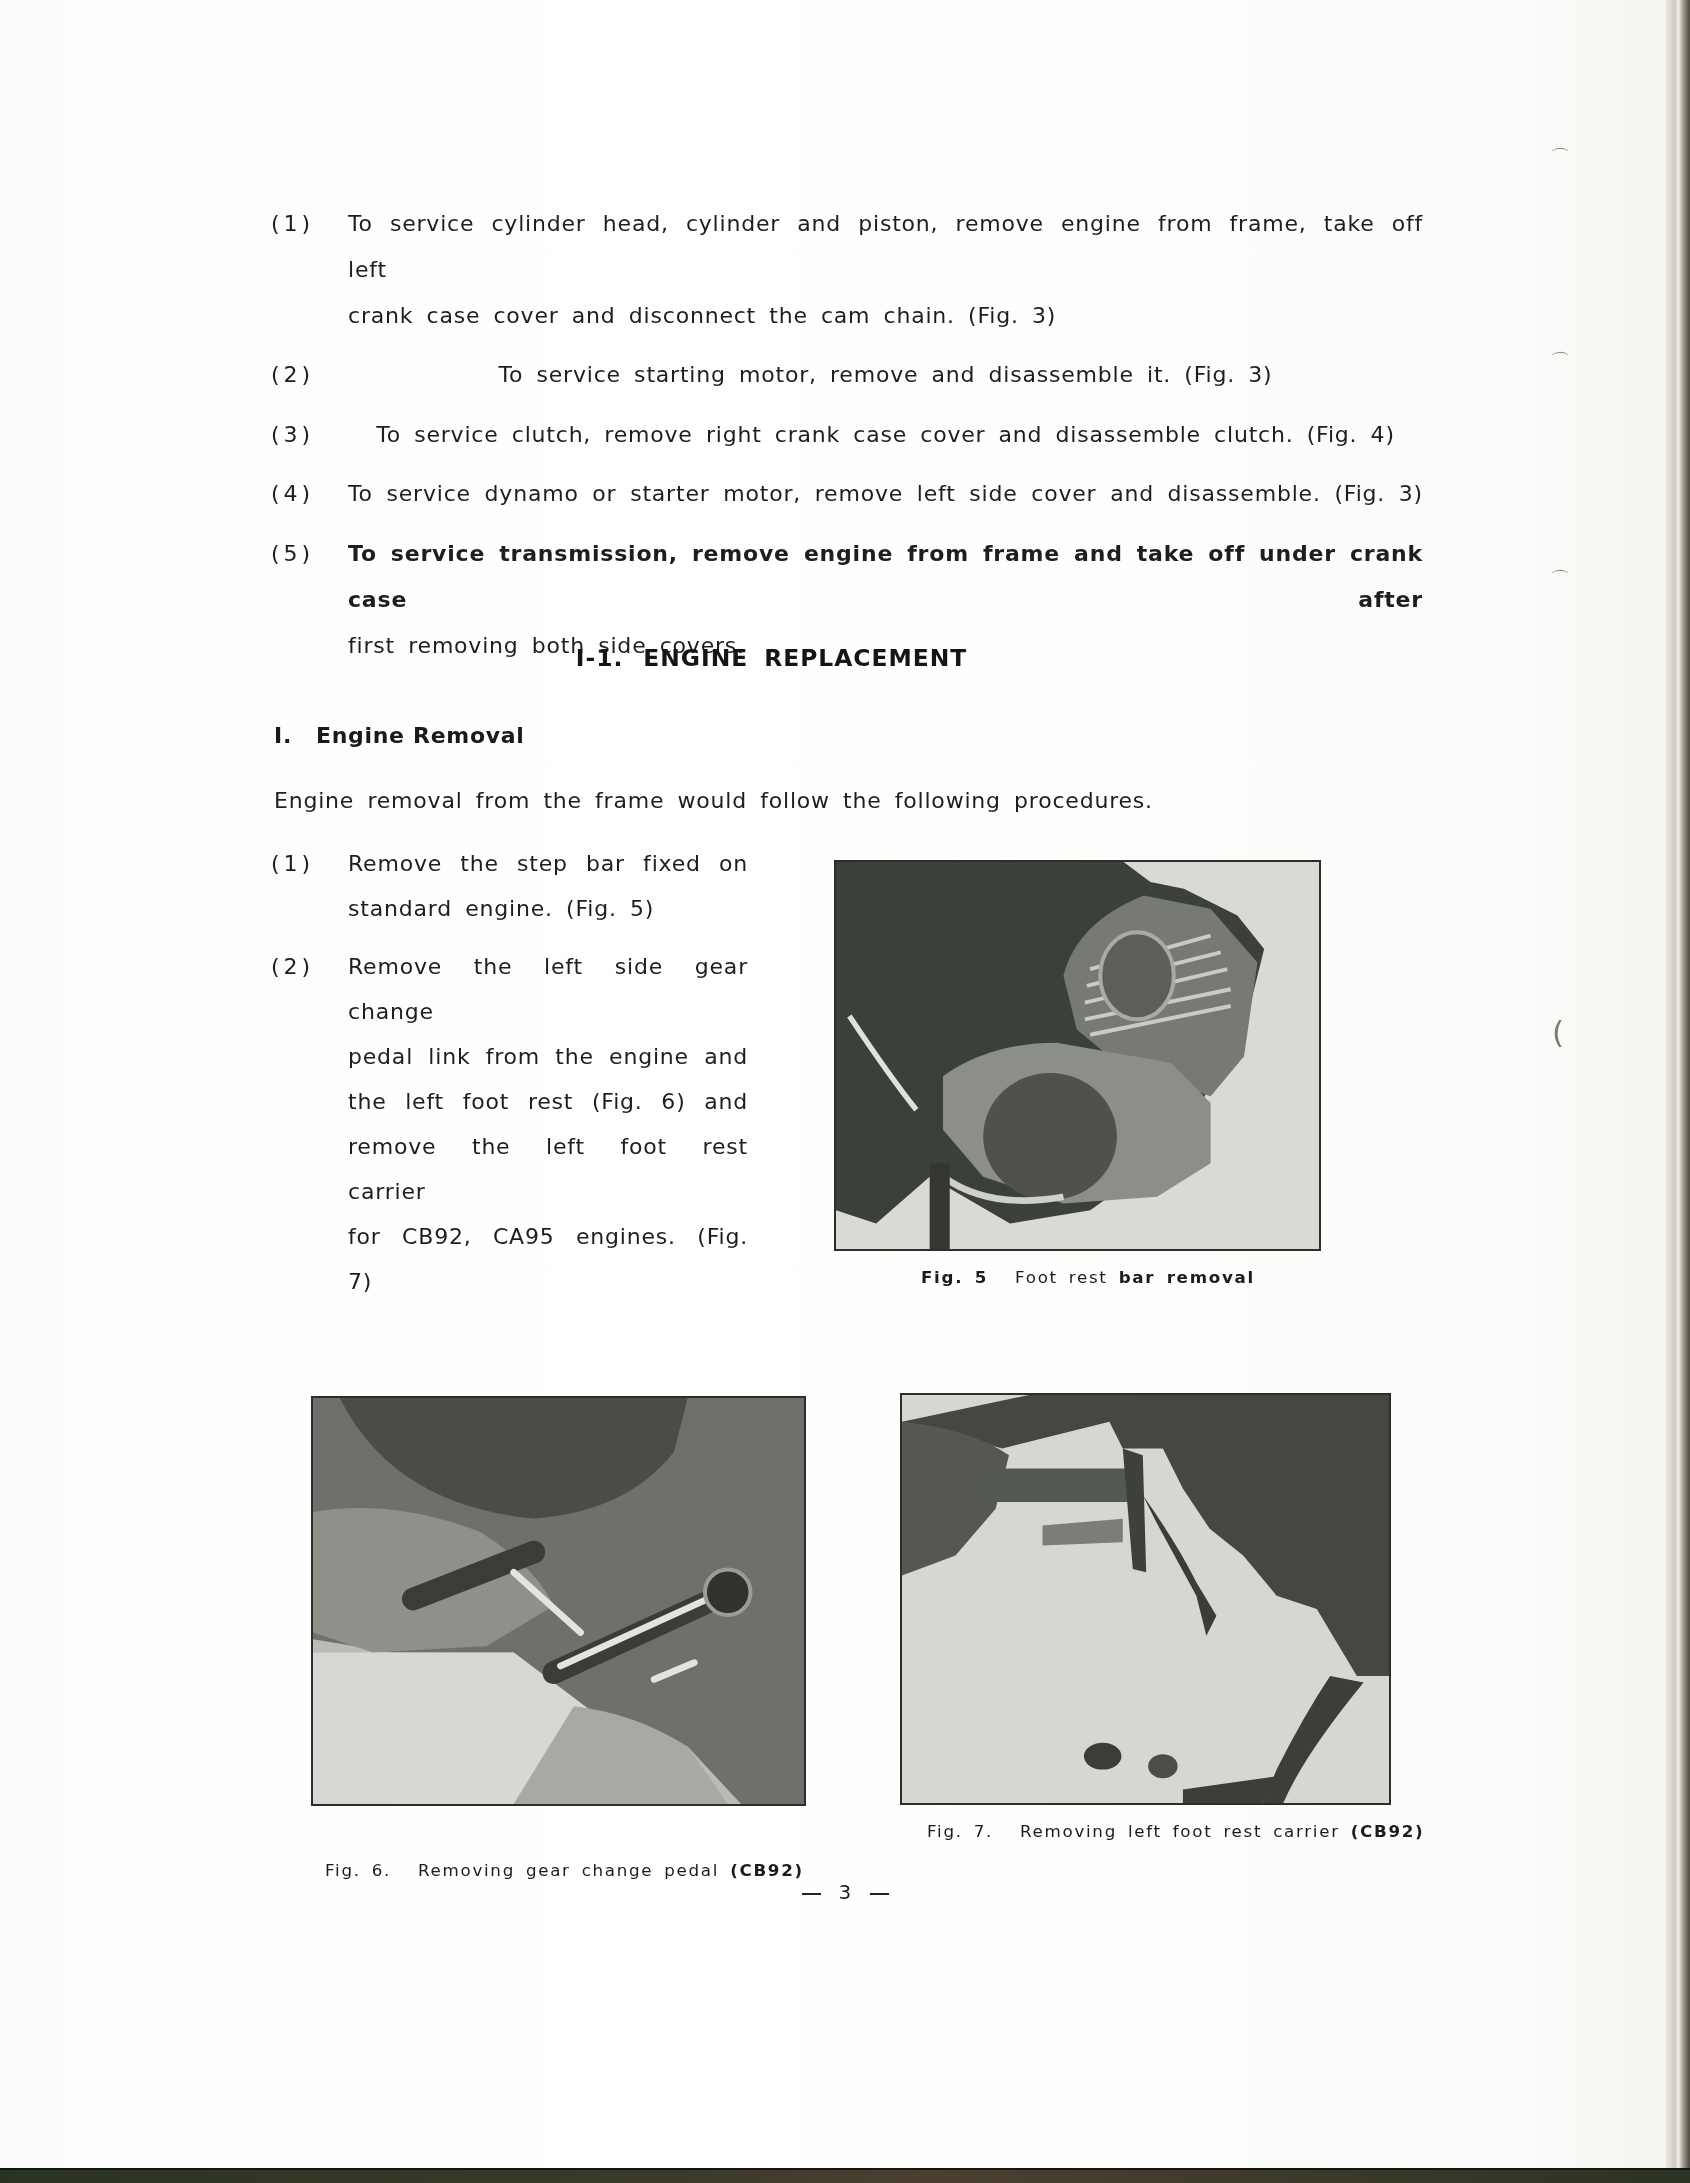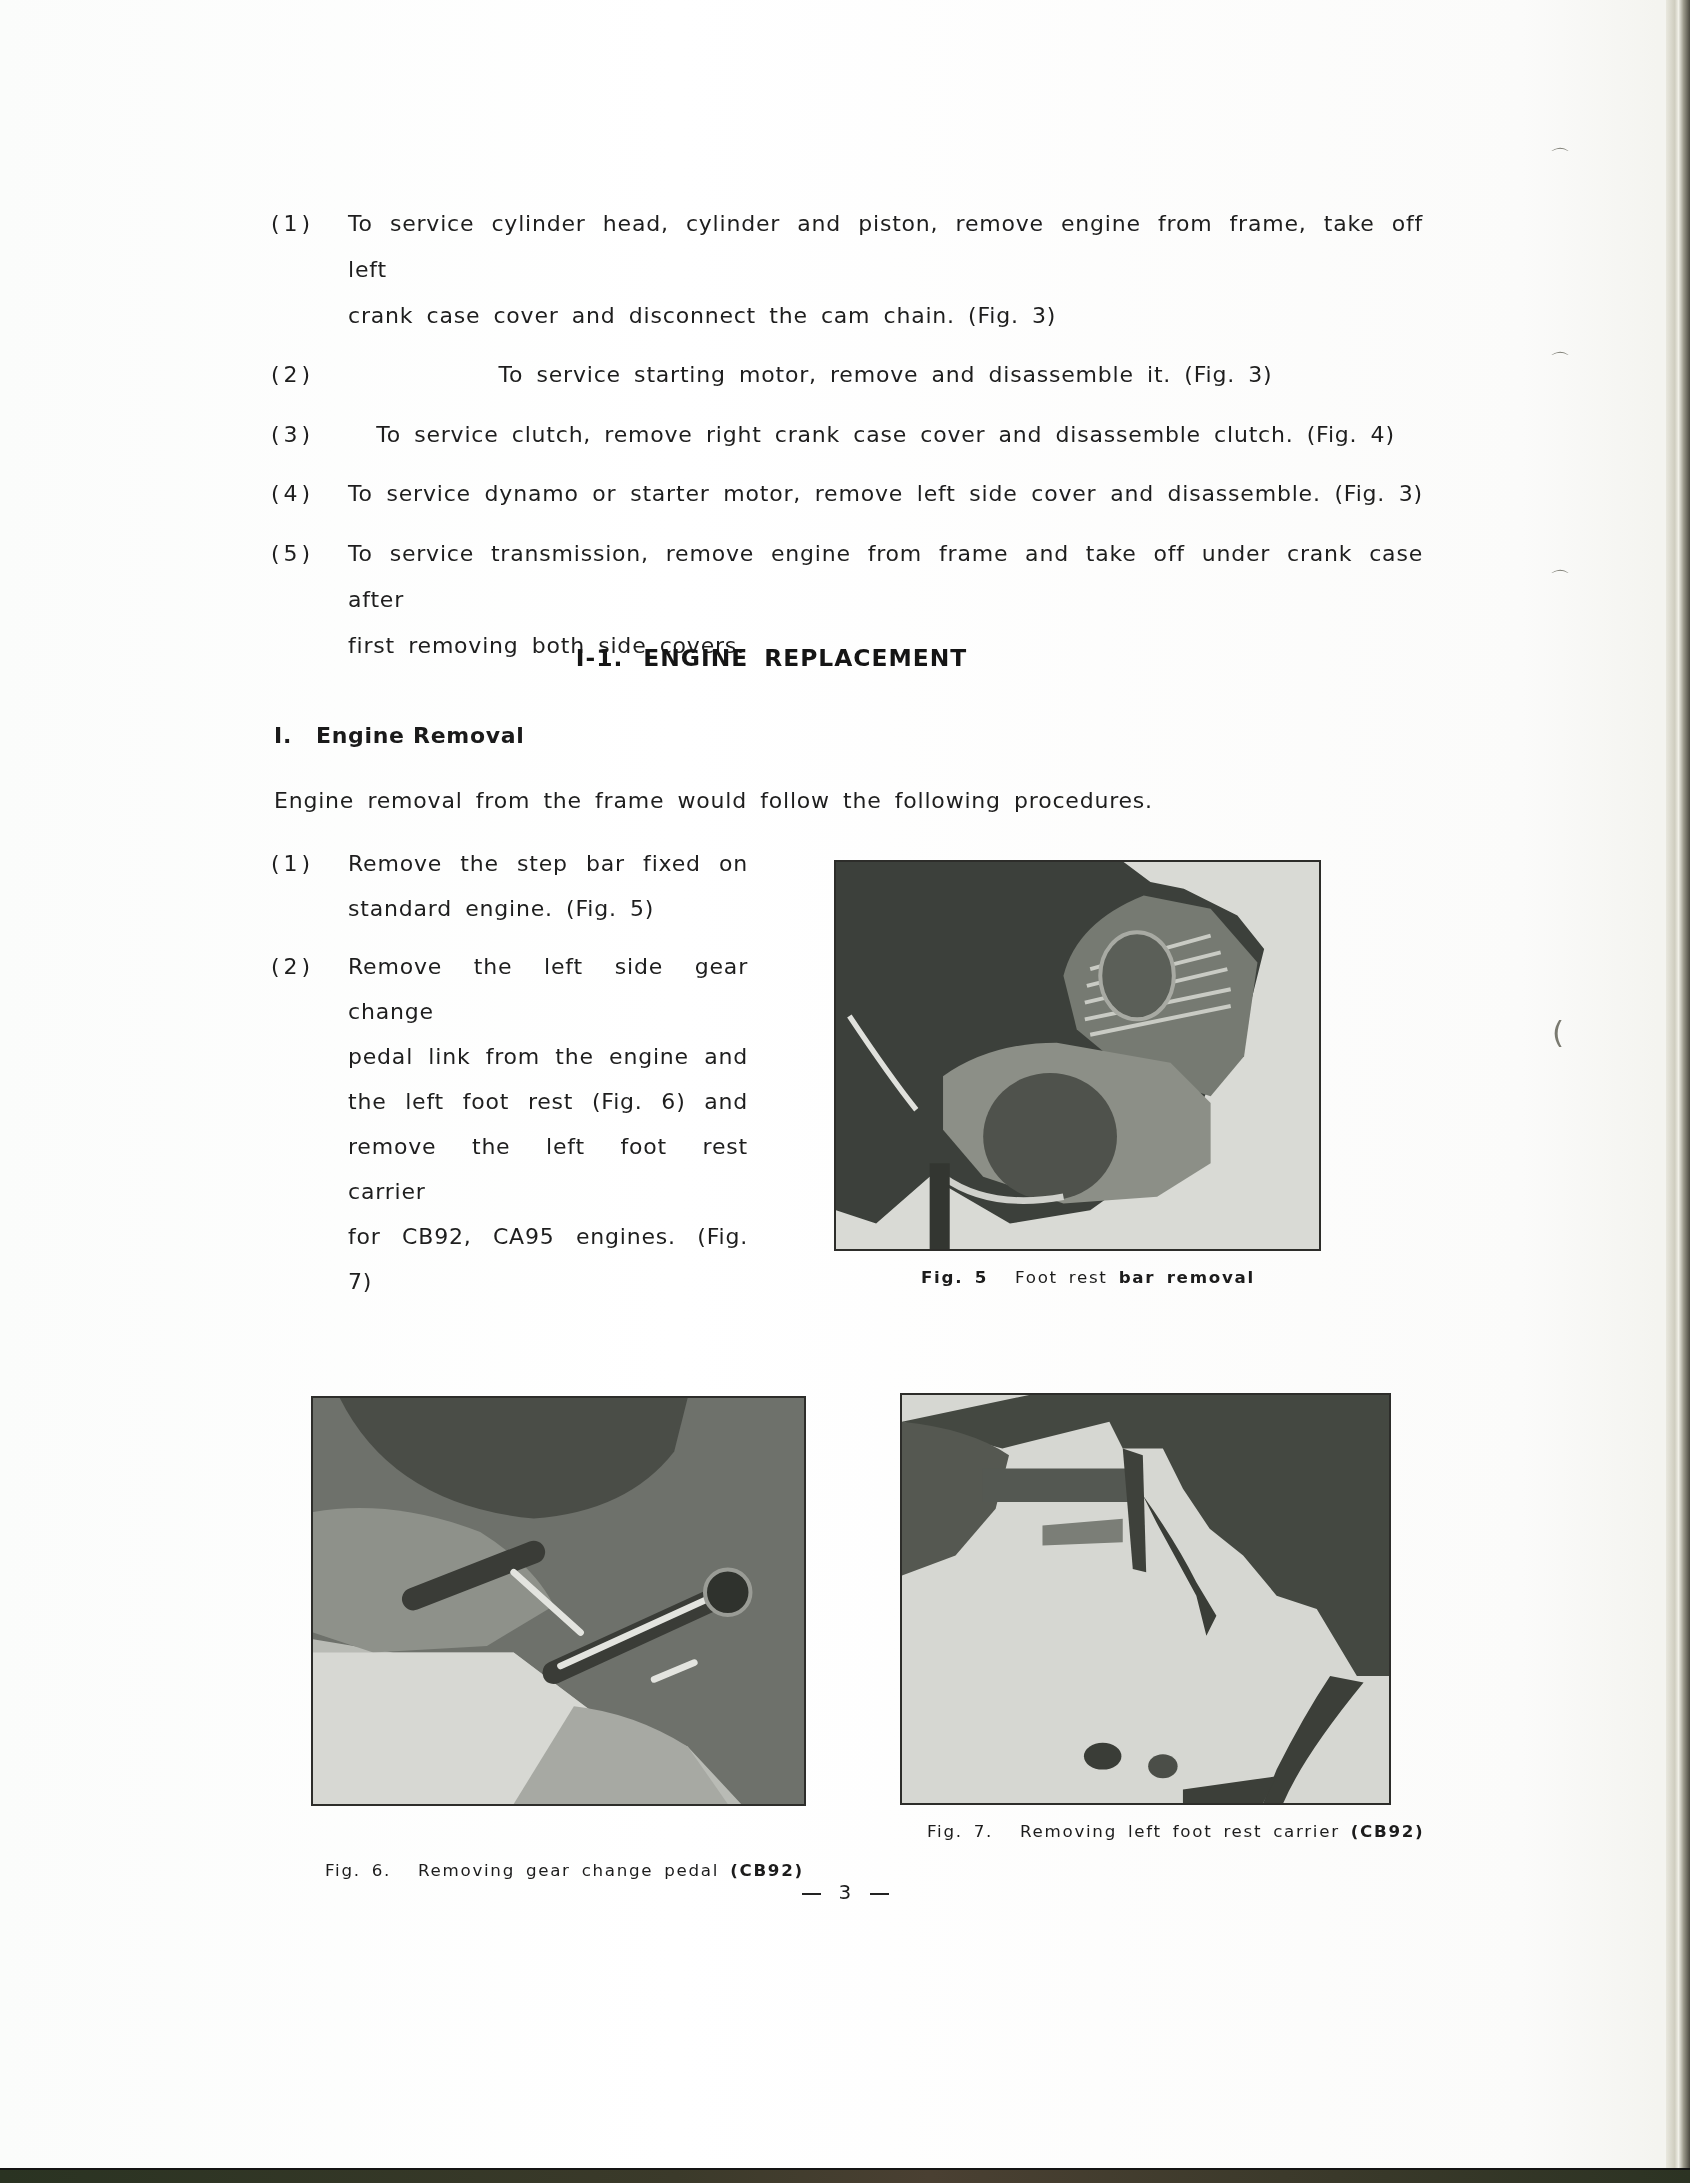--- a/index.html
+++ b/index.html
@@ -105,21 +105,21 @@
   </div>
   <div class="li">
     <div class="num">(4)</div>
     <div class="txt">
       <div style="text-align:justify;text-align-last:justify;">To service dynamo or starter motor, remove left side cover and disassemble. (Fig. 3)</div>
     </div>
   </div>
   <div class="li">
     <div class="num">(5)</div>
     <div class="txt">
-      <div style="text-align:justify;text-align-last:justify;">To service transmission, remove engine from frame and take off under crank case after</div>
+      <div style="text-align:justify;text-align-last:justify;font-weight:bold;">To service transmission, remove engine from frame and take off under crank case after</div>
       <div>first removing both side covers.</div>
     </div>
   </div>
 </div>
 
 <div class="section-heading">
   <span class="secnum">I-1.</span><span>ENGINE REPLACEMENT</span>
 </div>
 
 <div class="sub-heading">

